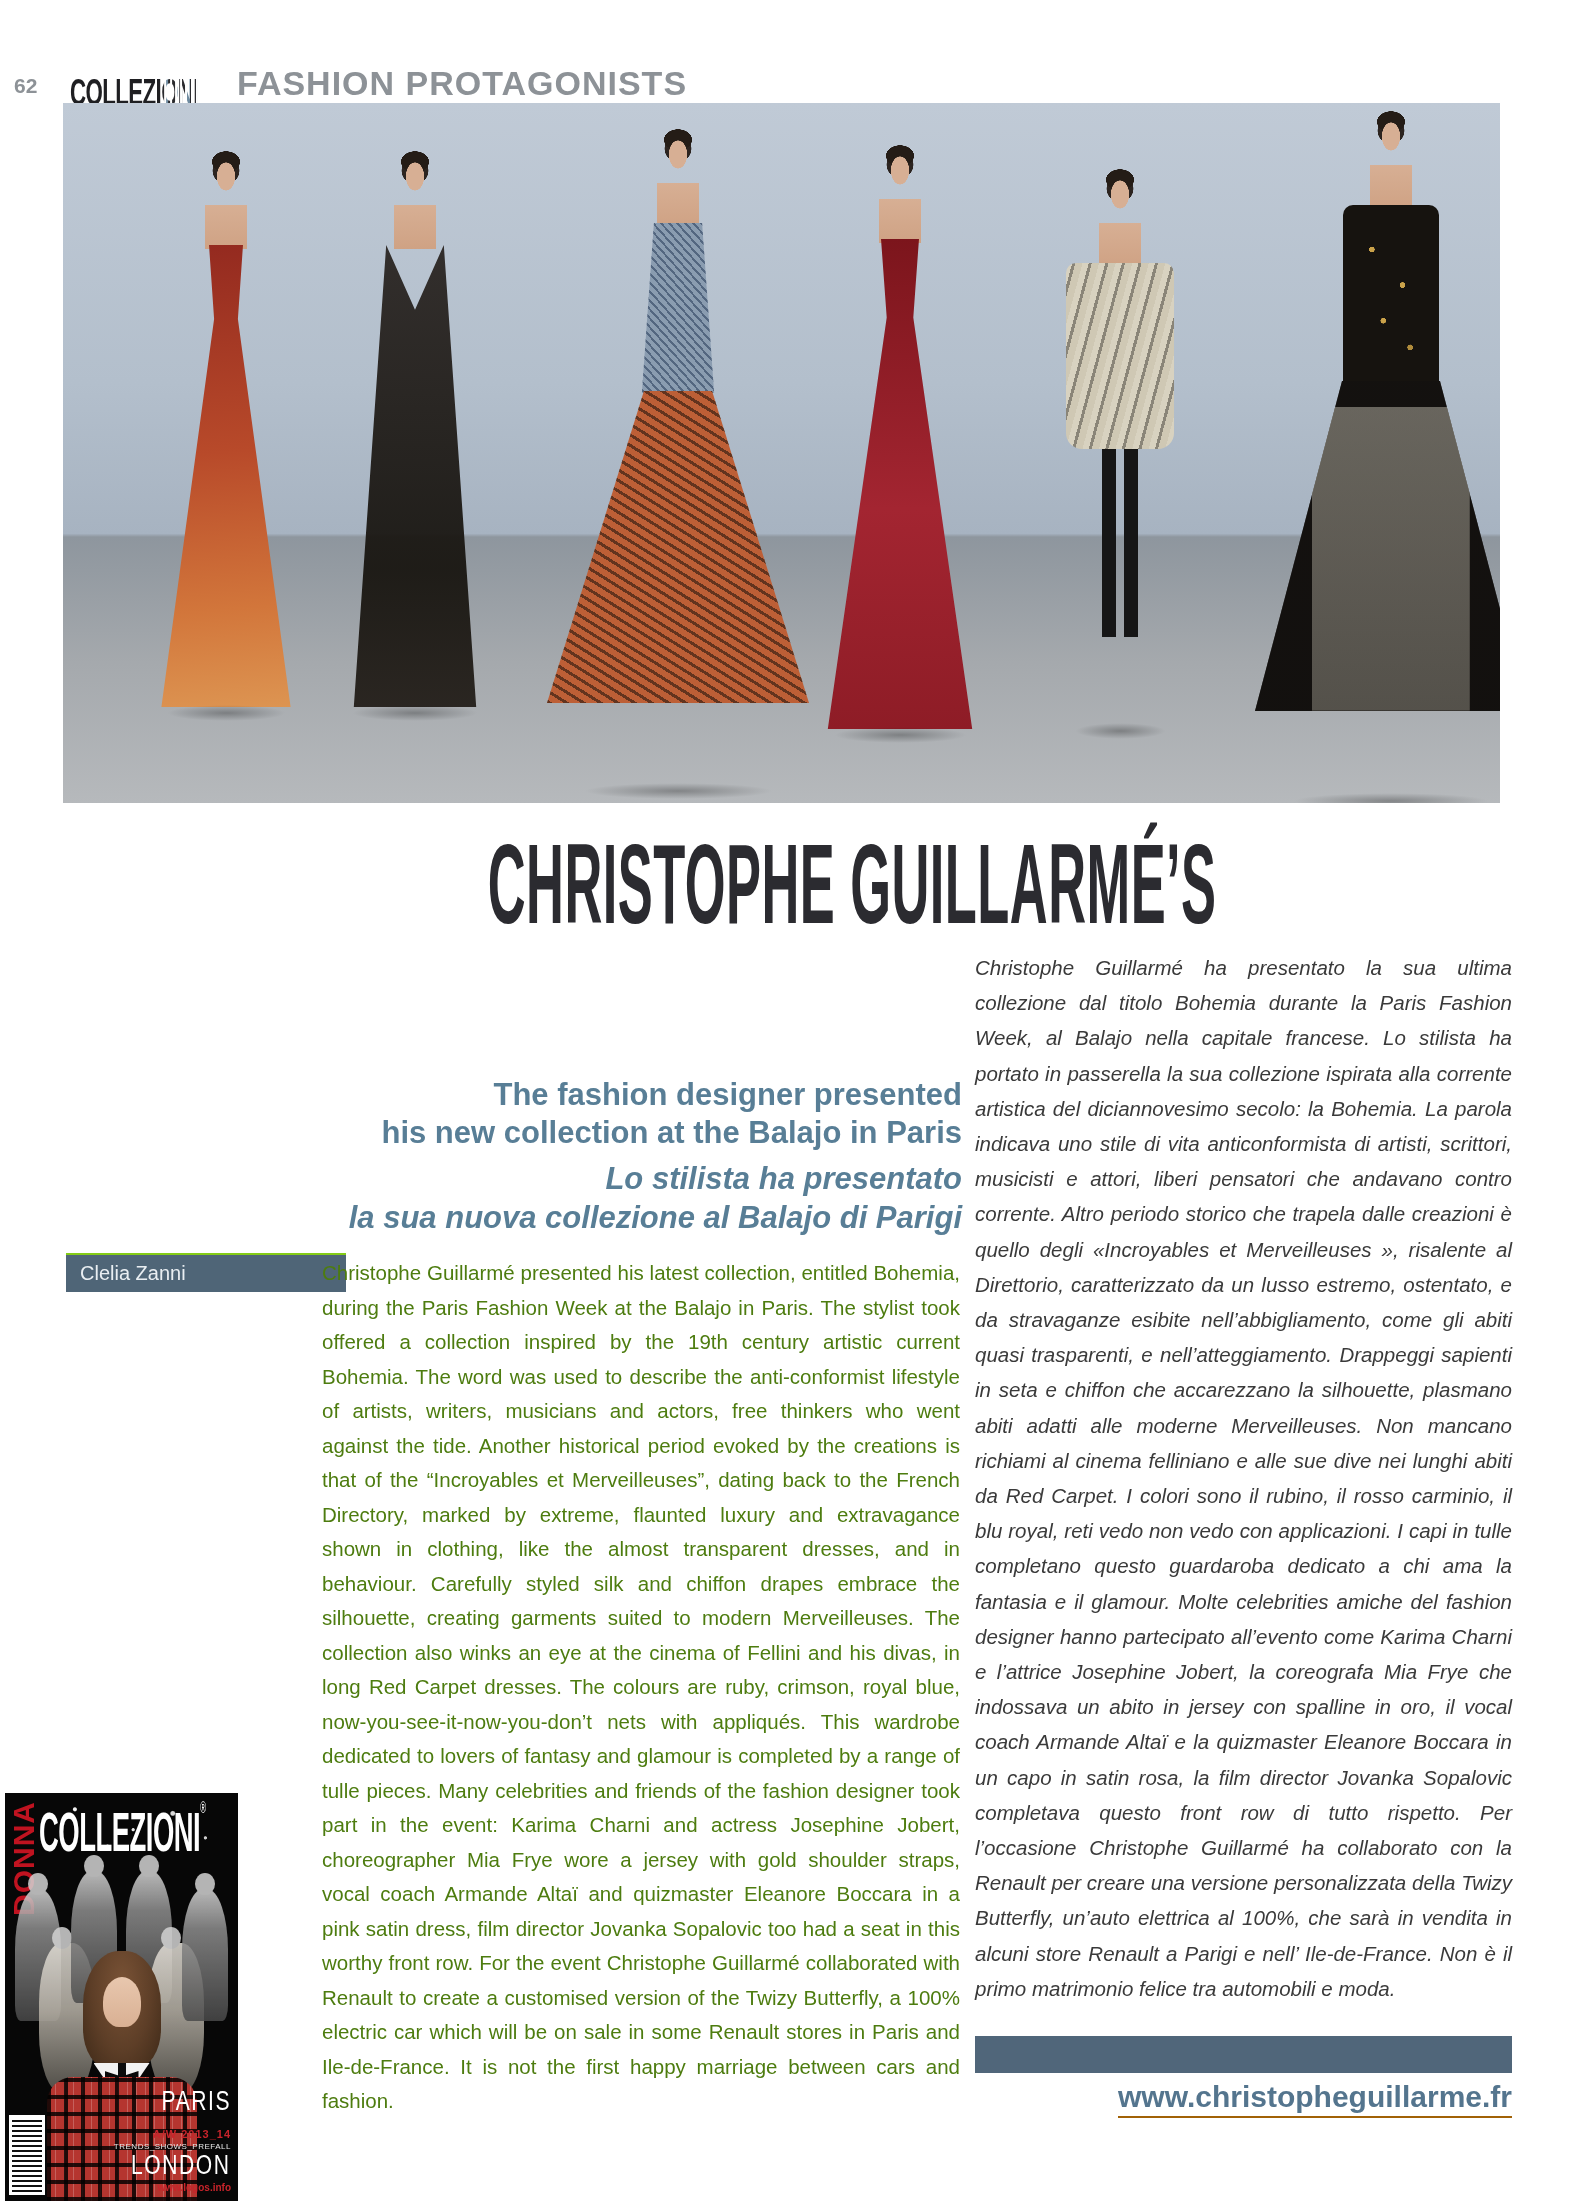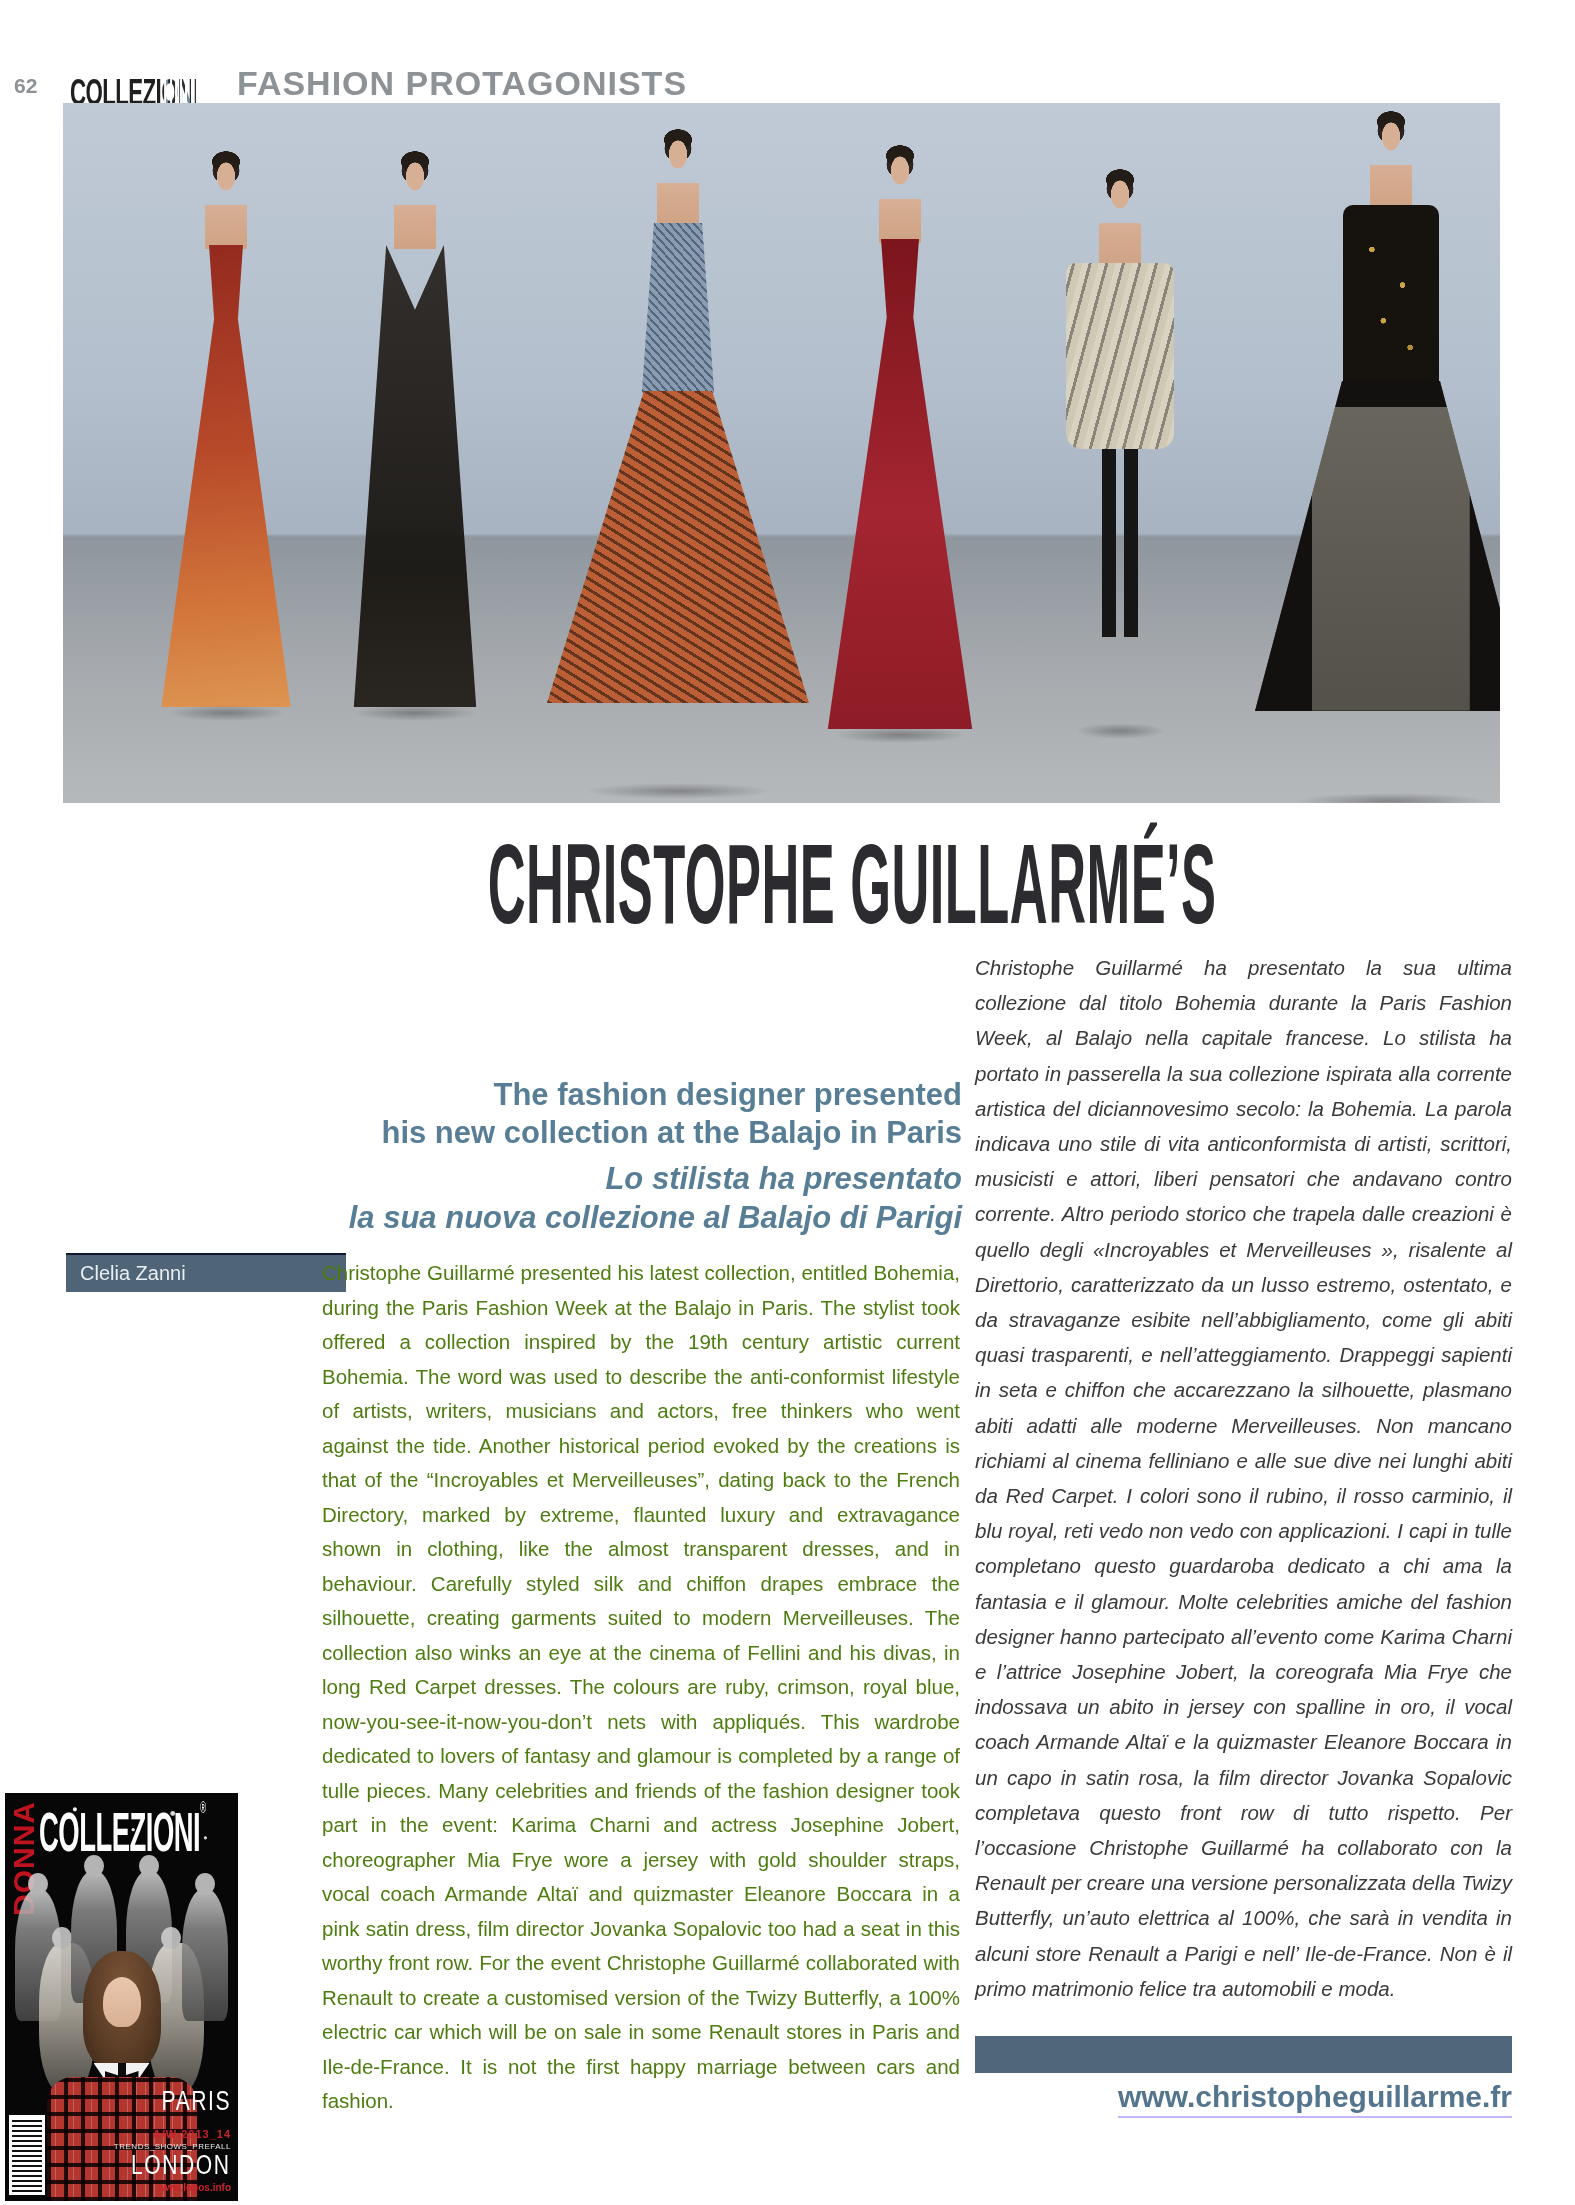--- a/index.html
+++ b/index.html
@@ -77,33 +77,33 @@
     .title2 span{color:transparent;-webkit-text-stroke:2.2px #45454a;font-weight:400;}
   }
 
   
   .subtitles{position:absolute;left:60px;top:1076px;width:902px;text-align:right;color:#587e96;}
   .sub-en{font-size:31px;font-weight:700;line-height:38px;}
   .sub-it{font-size:31px;font-weight:700;font-style:italic;line-height:39px;margin-top:7px;}
 
   
   .byline{position:absolute;left:66px;top:1253px;width:266px;height:37px;background:#4f6577;
-          color:#e9eef2;font-size:20px;line-height:37px;padding-left:14px;border-top:2px solid #0f172a;}
+          color:#e9eef2;font-size:20px;line-height:37px;padding-left:14px;border-top:2px solid #84cc16;}
 
   
   .col-en{position:absolute;left:322px;top:1256px;width:638px;font-size:20.5px;line-height:34.5px;
           text-align:justify;color:#4d7c0f;}
   .col-it{position:absolute;left:975px;top:950px;width:537px;font-size:20.5px;line-height:35.2px;
           text-align:justify;color:#3a3a3a;font-style:italic;}
 
   
   .slate-bar{position:absolute;left:975px;top:2036px;width:537px;height:37px;background:#50667a;}
   .site-wrap{position:absolute;left:975px;top:2080px;width:537px;text-align:right;}
   .site-link{display:inline-block;font-size:30px;font-weight:700;color:#54758e;text-decoration:none;
-             border-bottom:2px solid #c4b5fd;padding-bottom:2px;}
+             border-bottom:2px solid #a16207;padding-bottom:2px;}
 
   
   .cover{position:absolute;left:5px;top:1793px;width:233px;height:408px;background:#070707;overflow:hidden;
      background-image:
        radial-gradient(2.5px 2.5px at 30% 4%,rgba(255,255,255,.95) 60%,rgba(0,0,0,0)),
        radial-gradient(2px 2px at 55% 9%,rgba(255,255,255,.9) 60%,rgba(0,0,0,0)),
        radial-gradient(3px 3px at 72% 5%,rgba(255,255,255,.85) 60%,rgba(0,0,0,0)),
        radial-gradient(2px 2px at 86% 11%,rgba(255,255,255,.8) 60%,rgba(0,0,0,0)),
        radial-gradient(2px 2px at 44% 13%,rgba(255,255,255,.7) 60%,rgba(0,0,0,0));}
   .cover-vertical{position:absolute;left:2px;top:8px;writing-mode:vertical-rl;transform:rotate(180deg);

